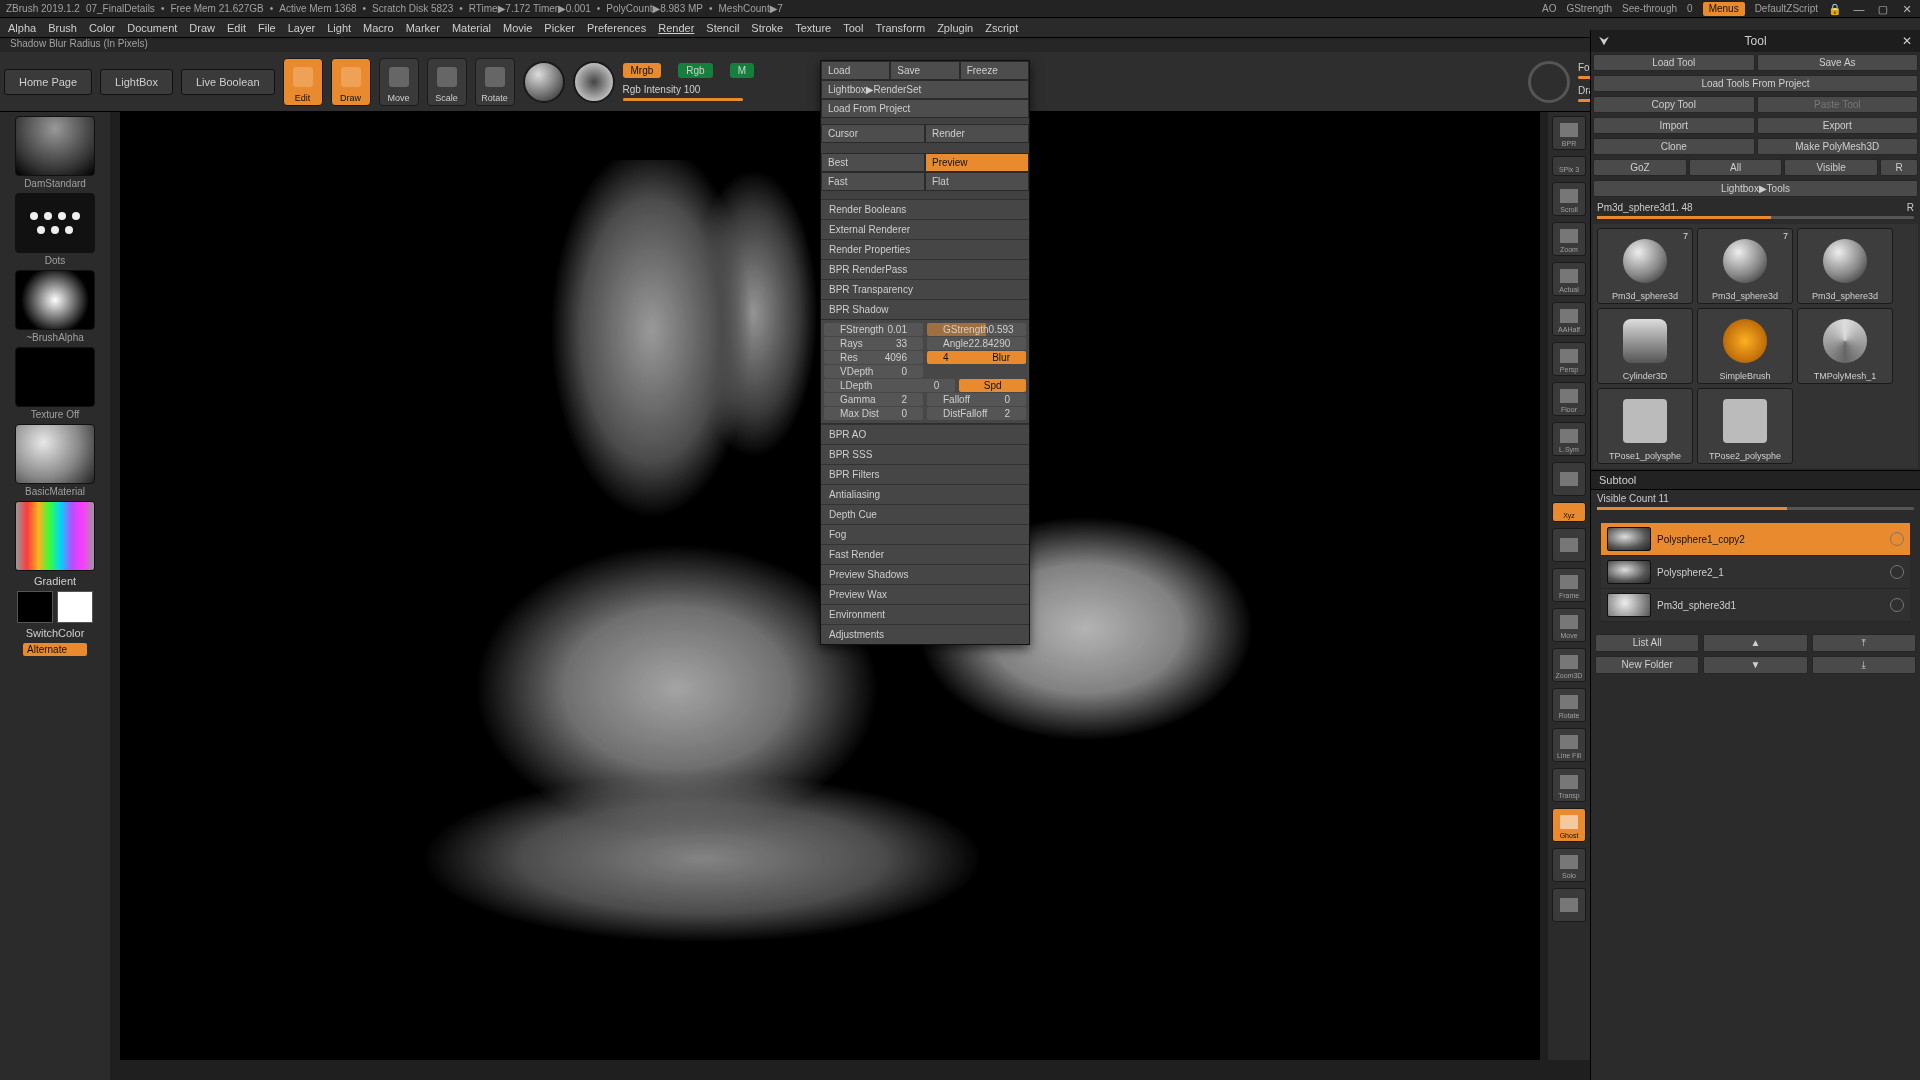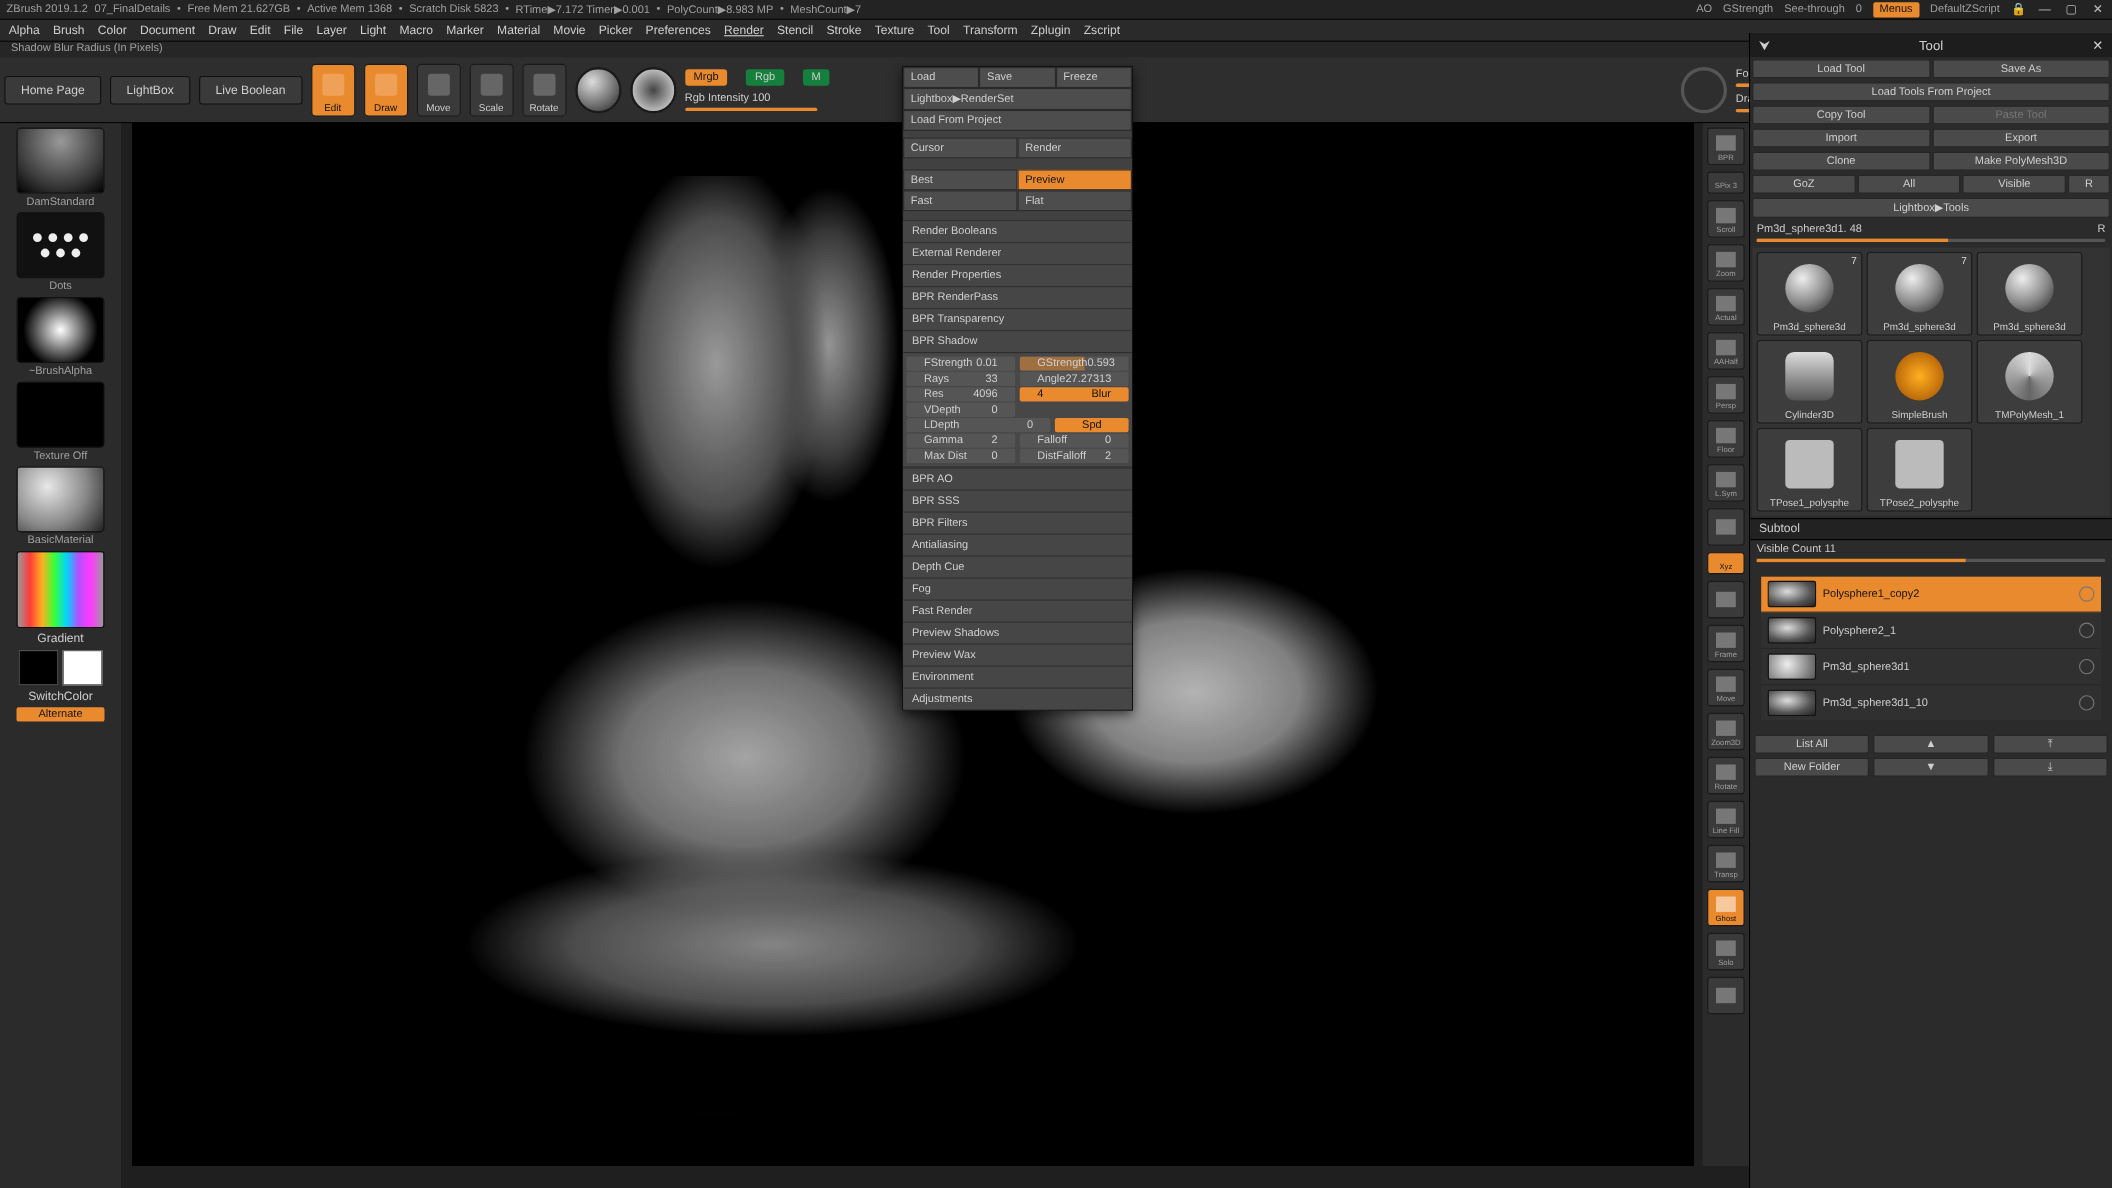--- a/index.html
+++ b/index.html
@@ -42,21 +42,21 @@
 .swatchbox .lbl{font-size:10px;color:var(--txt-dim);margin-top:2px}
 .brushball{background:radial-gradient(circle at 50% 20%,#999 0%,#333 70%,#000 100%)}
 .dots{background:#111;display:flex;flex-wrap:wrap;justify-content:center;align-content:center;gap:6px;padding:8px}
 .dots i{width:8px;height:8px;border-radius:50%;background:#eee}
 .alpha{background:radial-gradient(circle,#fff 0%,#000 70%)}
 .texblank{background:#000}
 .matball{background:radial-gradient(circle at 35% 30%,#e8e8e8 0%,#888 55%,#222 100%)}
 .colorpick{width:80px;height:70px;background:linear-gradient(90deg,#999,#ff3b3b,#ffb020,#38ff38,#00d4ff,#b84dff,#ff3bff,#999);border:1px solid #111;border-radius:3px}
 .bw{display:flex;gap:4px}
 .bw div{width:36px;height:32px;border:1px solid #555}
-.alt-chip{width:80px;background:var(--orange);color:#111;font-size:10px;border-radius:2px;text-align:center;padding:1px 4px}
+.alt-chip{width:64px;background:var(--orange);color:#111;font-size:10px;border-radius:2px;text-align:left;padding:1px 4px}
 
 
 .canvas{position:absolute;left:120px;top:112px;right:380px;bottom:20px;background:#000;border:1px solid #000;overflow:hidden;display:flex;align-items:center;justify-content:center}
 .model{
   width:90%;height:90%;
   background:
   radial-gradient(ellipse 240px 160px at 70% 55%,#b8b8b8 0%,#888 40%,rgba(0,0,0,0) 70%),
   radial-gradient(ellipse 280px 200px at 38% 62%,#a9a9a9 0%,#777 40%,rgba(0,0,0,0) 72%),
   radial-gradient(ellipse 140px 260px at 36% 20%,#9f9f9f 0%,#555 50%,rgba(0,0,0,0) 72%),
   radial-gradient(ellipse 90px 200px at 44% 18%,#9a9a9a 0%,#444 50%,rgba(0,0,0,0) 72%),
@@ -327,21 +327,21 @@
           <span>0.593</span>
         </div>
     </div>
     <div class="sl2">
       <div class="cell">
           <span>Rays</span>
           <span>33</span>
         </div>
       <div class="cell">
           <span>Angle</span>
-          <span>27.27313</span>
+          <span>22.84290</span>
         </div>
     </div>
     <div class="sl2">
       <div class="cell">
           <span>Res</span>
           <span>4096</span>
         </div>
       <div class="cell on">
           <span>4</span>
           <span>Blur</span>
@@ -575,25 +575,20 @@
     <div class="row">
         <div class="thumb"></div>
         <span style="flex:1">Polysphere2_1</span>
         <span class="eye"></span>
       </div>
     <div class="row">
         <div class="thumb" style="background:radial-gradient(circle at 40% 40%,#eee,#555)"></div>
         <span style="flex:1">Pm3d_sphere3d1</span>
         <span class="eye"></span>
       </div>
-    <div class="row">
-        <div class="thumb"></div>
-        <span style="flex:1">Pm3d_sphere3d1_10</span>
-        <span class="eye"></span>
-      </div>
   </div>
 
   <div class="botrow">
     <div class="tb">List All</div>
     <div class="tb arrow">▲</div>
     <div class="tb arrow">⤒</div>
   </div>
   <div class="botrow">
     <div class="tb">New Folder</div>
     <div class="tb arrow">▼</div>

